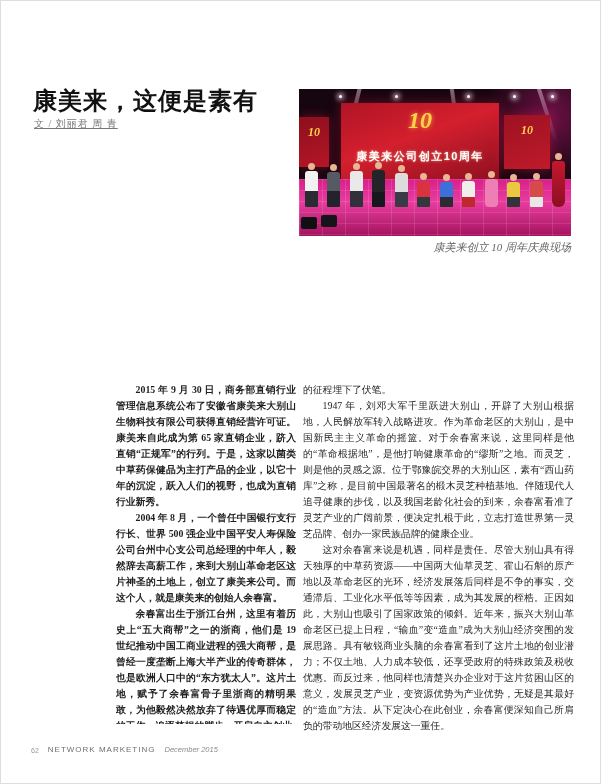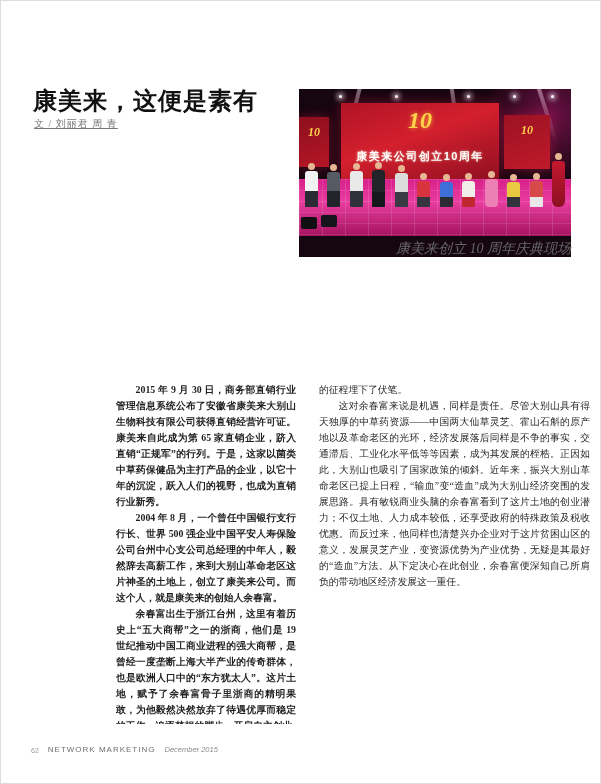--- a/index.html
+++ b/index.html
@@ -17,21 +17,21 @@
   .hdr .zh{color:#1c1c1c;font-weight:bold;letter-spacing:1px;}
   
   .title{position:absolute;left:32px;top:84px;margin:0;font-family:"Liberation Sans","DejaVu Sans",sans-serif;
          font-size:24px;font-weight:bold;color:#111;letter-spacing:1px;}
   .byline{position:absolute;left:33px;top:116px;font-size:10px;color:#777;letter-spacing:1px;text-decoration:underline;}
   .intro{position:absolute;left:33px;top:138px;width:258px;margin:0;
          font-family:"Liberation Sans","DejaVu Sans",sans-serif;
          font-size:10.5px;line-height:18.5px;font-weight:bold;color:#3d3d3d;
          text-align:justify;text-indent:2em;}
   
-  .photo{position:absolute;left:298px;top:88px;width:272px;height:168px;background:#16060f;overflow:hidden;}
+  .photo{position:absolute;left:298px;top:88px;width:272px;height:147px;background:#16060f;overflow:hidden;}
   .photo .glow{position:absolute;left:170px;top:0;width:102px;height:90px;
         background:radial-gradient(circle at 80% 30%,rgba(216,31,138,.45),transparent 65%);}
   .photo .beam{position:absolute;top:-6px;width:4px;height:62px;background:linear-gradient(rgba(255,225,245,.5),transparent);transform-origin:top;}
   .b1{left:60px;transform:rotate(14deg);} .b2{left:150px;transform:rotate(-8deg);} .b3{left:236px;transform:rotate(-18deg);}
   .photo .lamp{position:absolute;top:6px;width:3px;height:3px;border-radius:50%;background:#fff;box-shadow:0 0 5px 2px rgba(255,240,255,.7);}
   .l1{left:40px;} .l2{left:96px;} .l3{left:168px;} .l4{left:214px;} .l5{left:252px;top:12px;}
   .scr{position:absolute;background:linear-gradient(160deg,#b01425 0%,#d41f2e 45%,#8f1020 100%);box-shadow:0 0 12px rgba(255,30,80,.35);}
   .scr-main{left:42px;top:14px;width:158px;height:76px;}
   .scr-left{left:0;top:28px;width:30px;height:50px;background:linear-gradient(160deg,#8d0f1d,#b51626);}
   .scr-right{left:205px;top:26px;width:46px;height:54px;background:linear-gradient(160deg,#9c1222,#c01a2a);}
@@ -59,28 +59,28 @@
   .p4 .body{height:37px;background:linear-gradient(#23242a 60%,#17181d 60%);}
   .p5 .body{height:34px;background:linear-gradient(#dcdcdc 55%,#3a3b44 55%);}
   .p6 .body{height:26px;background:linear-gradient(#d8333f 60%,#35363e 60%);}
   .p7 .body{height:25px;background:linear-gradient(#3e6fd8 60%,#2b2c33 60%);}
   .p8 .body{height:26px;background:linear-gradient(#f0eee8 60%,#c02830 60%);}
   .p9 .body{height:28px;background:#ee7fb4;border-radius:3px 3px 4px 4px;}
   .p10 .body{height:25px;background:linear-gradient(#e8c93f 60%,#33343b 60%);}
   .p11 .body{height:26px;background:linear-gradient(#d84a4a 60%,#e8e8e8 60%);}
   .p12 .body{height:46px;background:linear-gradient(#c3182f,#8d0f22);border-radius:3px 3px 6px 6px;}
   .caption{position:absolute;left:298px;top:239px;width:272px;text-align:right;
-           font-style:italic;font-size:14px;color:#666;}
+           font-style:italic;font-size:11px;color:#666;}
   
   .col{position:absolute;top:381px;font-size:9.8px;line-height:16px;color:#1f1f1f;
        text-align:justify;overflow:hidden;}
   .col p{margin:0;text-indent:2em;}
   .col p.cont{text-indent:0;}
   .col-left{left:115px;width:180px;height:342px;font-weight:bold;}
-  .col-right{left:318px;width:271px;height:352px;}
+  .col-right{left:302px;width:271px;height:352px;}
   
   .footer{position:absolute;left:30px;top:744px;display:flex;align-items:flex-end;gap:9px;
           font-family:"Liberation Sans","DejaVu Sans",sans-serif;}
   .footer .pn{font-size:7px;color:#999;}
   .footer .mag{font-size:8px;color:#6e6e6e;letter-spacing:1px;}
   .footer .issue{font-size:7.5px;color:#8a8a8a;font-style:italic;}
 </style>
 </head>
 <body>
 
@@ -169,20 +169,21 @@
   </div>
   <div class="caption">康美来创立 10 周年庆典现场</div>
 
   <div class="col col-left">
     <p>2015 年 9 月 30 日，商务部直销行业管理信息系统公布了安徽省康美来大别山生物科技有限公司获得直销经营许可证。康美来自此成为第 65 家直销企业，跻入直销“正规军”的行列。于是，这家以菌类中草药保健品为主打产品的企业，以它十年的沉淀，跃入人们的视野，也成为直销行业新秀。</p>
     <p>2004 年 8 月，一个曾任中国银行支行行长、世界 500 强企业中国平安人寿保险公司台州中心支公司总经理的中年人，毅然辞去高薪工作，来到大别山革命老区这片神圣的土地上，创立了康美来公司。而这个人，就是康美来的创始人余春富。</p>
     <p>余春富出生于浙江台州，这里有着历史上“五大商帮”之一的浙商，他们是 19 世纪推动中国工商业进程的强大商帮，是曾经一度垄断上海大半产业的传奇群体，也是欧洲人口中的“东方犹太人”。这片土地，赋予了余春富骨子里浙商的精明果敢，为他毅然决然放弃了待遇优厚而稳定的工作，追逐梦想的脚步，开启自主创业</p>
   </div>
   <div class="col col-right">
     <p class="cont">的征程埋下了伏笔。</p>
+    <p>1947 年，刘邓大军千里跃进大别山，开辟了大别山根据地，人民解放军转入战略进攻。作为革命老区的大别山，是中国新民主主义革命的摇篮。对于余春富来说，这里同样是他的“革命根据地”，是他打响健康革命的“缪斯”之地。而灵芝，则是他的灵感之源。位于鄂豫皖交界的大别山区，素有“西山药库”之称，是目前中国最著名的椴木灵芝种植基地。伴随现代人追寻健康的步伐，以及我国老龄化社会的到来，余春富看准了灵芝产业的广阔前景，便决定扎根于此，立志打造世界第一灵芝品牌、创办一家民族品牌的健康企业。</p>
     <p>这对余春富来说是机遇，同样是责任。尽管大别山具有得天独厚的中草药资源——中国两大仙草灵芝、霍山石斛的原产地以及革命老区的光环，经济发展落后同样是不争的事实，交通滞后、工业化水平低等等因素，成为其发展的桎梏。正因如此，大别山也吸引了国家政策的倾斜。近年来，振兴大别山革命老区已提上日程，“输血”变“造血”成为大别山经济突围的发展思路。具有敏锐商业头脑的余春富看到了这片土地的创业潜力；不仅土地、人力成本较低，还享受政府的特殊政策及税收优惠。而反过来，他同样也清楚兴办企业对于这片贫困山区的意义，发展灵芝产业，变资源优势为产业优势，无疑是其最好的“造血”方法。从下定决心在此创业，余春富便深知自己所肩负的带动地区经济发展这一重任。</p>
 
   </div>
 
   <div class="footer">
     <span class="pn">62</span>
     <span class="mag">NETWORK MARKETING</span>
     <span class="issue">December 2015</span>
   </div>
 

